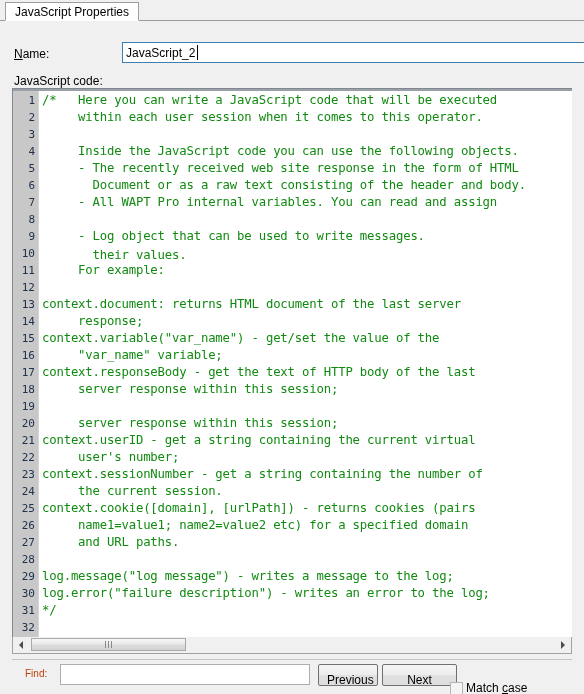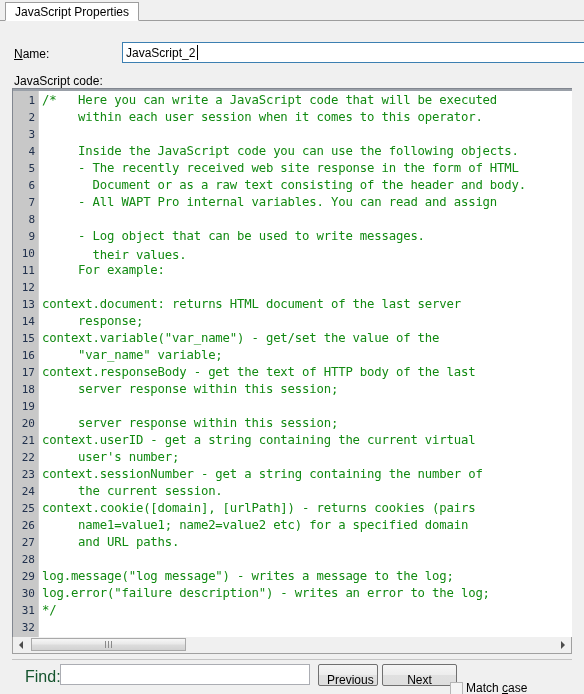--- a/index.html
+++ b/index.html
@@ -248,22 +248,22 @@
     top: 659px;
     width: 560px;
     height: 30px;
     background: #f0f0f0;
     border-top: 1px solid #c4c4c4;
   }
   .find-label {
     position: absolute;
     left: 13px;
     top: 8px;
-    font-size: 16px;
-    color: #14532d;
+    font-size: 10px;
+    color: #c2410c;
   }
   .find-input {
     position: absolute;
     left: 48px;
     top: 4px;
     width: 250px;
     height: 21px;
     background: #ffffff;
     border: 1px solid #abadb3;
     box-sizing: border-box;

